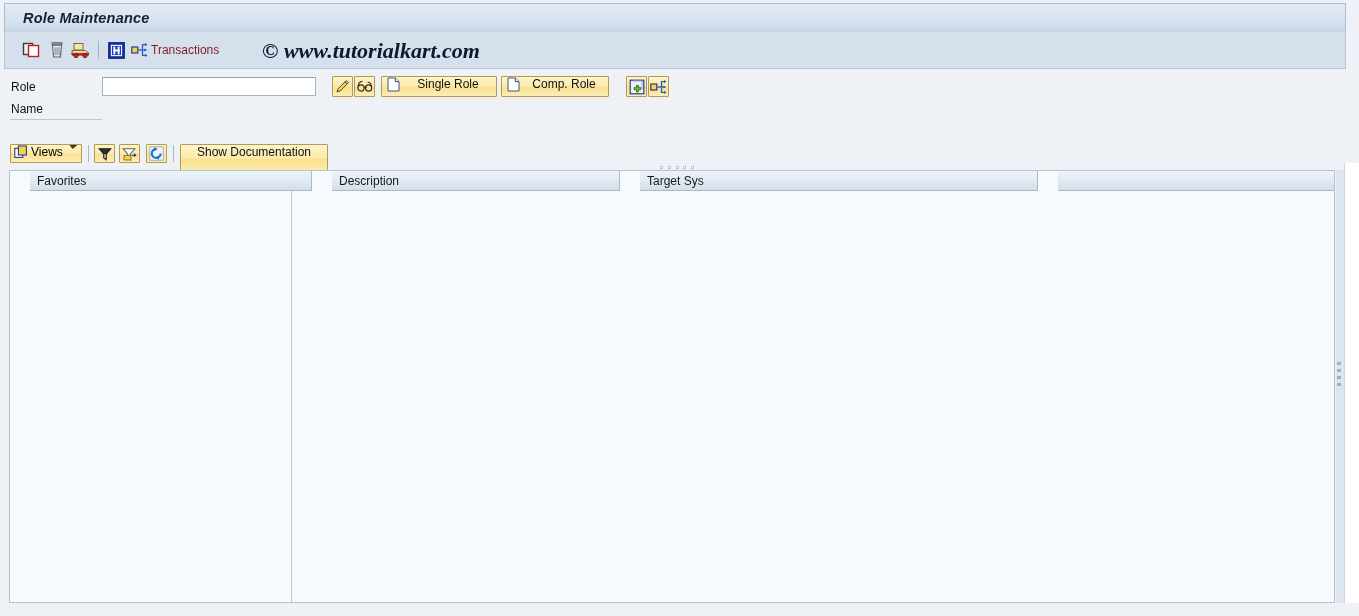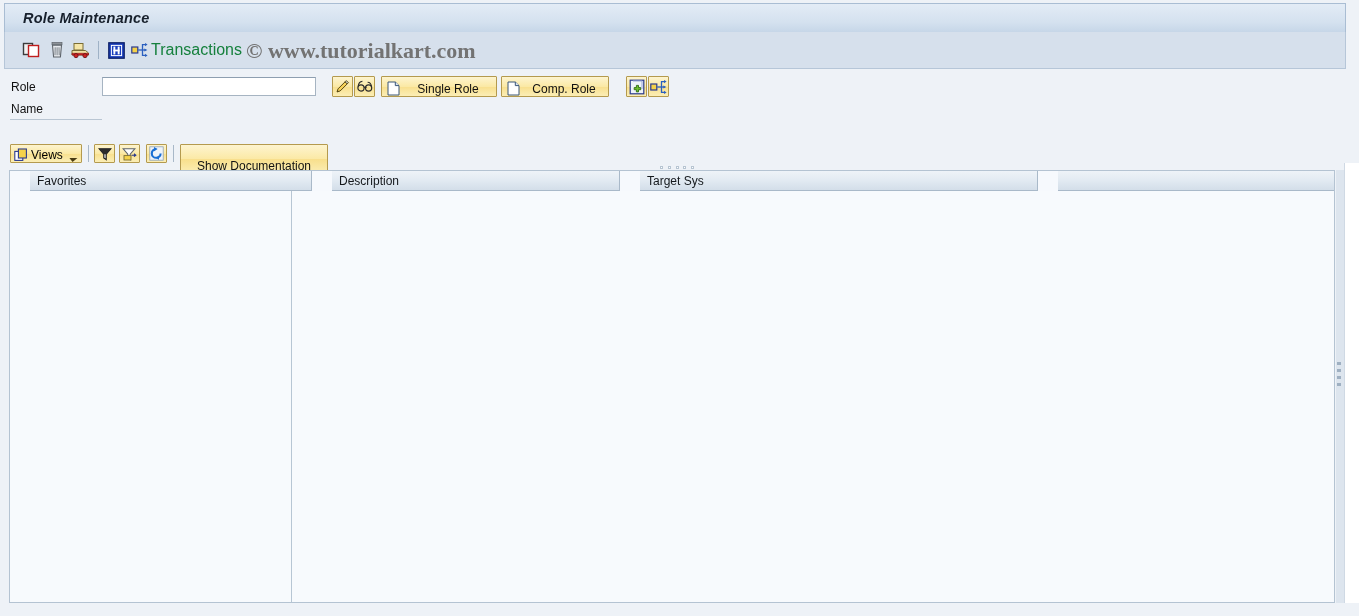--- a/index.html
+++ b/index.html
@@ -63,39 +63,40 @@
     align-items: center;
     cursor: default;
   }
   .tb-sep {
     position: absolute;
     top: 9px;
     width: 1px; height: 18px;
     background: #9fb2c6;
   }
   .tb-label {
-    font-size: 16px;
-    color: #15803d;
+    font-size: 12px;
+    color: #7f1d1d;
     margin-left: 3px;
     white-space: nowrap;
   }
 
   
   .ico { display: block; }
 
   
   .watermark {
     position: absolute;
-    left: 246px; top: 38px;
+    left: 262px; top: 38px;
     font-family: "Liberation Serif", serif;
     font-size: 22px;
     font-weight: bold;
-    color: #737373;
+    color: #0f172a;
     white-space: nowrap;
     user-select: none;
+    font-style: italic;
   }
 
   
   .formarea {
     position: absolute;
     left: 0; top: 69px;
     width: 1359px; height: 70px;
     background: #eef2f7;
   }
   .lbl {
@@ -125,21 +126,21 @@
     background: #b9c6d3;
   }
 
   
   .ybtn {
     position: absolute;
     background: linear-gradient(to bottom, #fdf4cf 0%, #fbe9a5 50%, #f8df8c 51%, #fbeeb6 100%);
     border: 1px solid #b49a4e;
     box-sizing: border-box;
     display: flex;
-    align-items: flex-end;
+    align-items: flex-start;
     cursor: default;
     border-radius: 1px;
   }
   .ybtn-text {
     flex: 1;
     text-align: center;
     font-size: 12px;
     color: #111;
     white-space: nowrap;
   }

